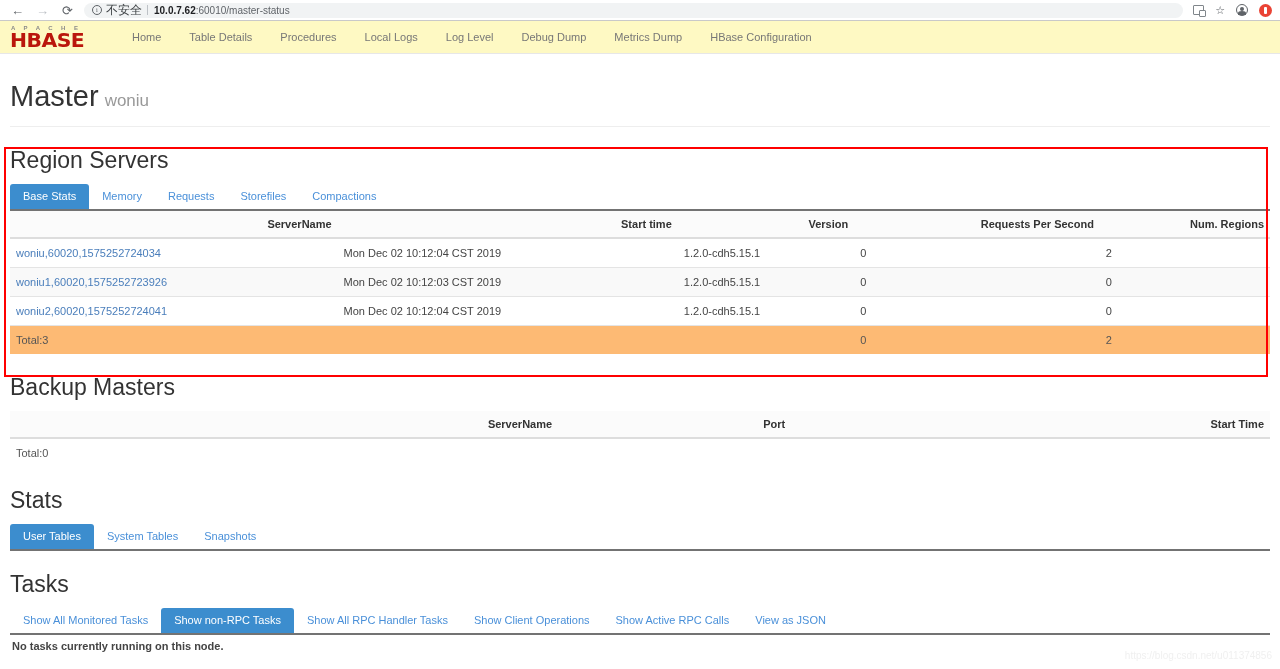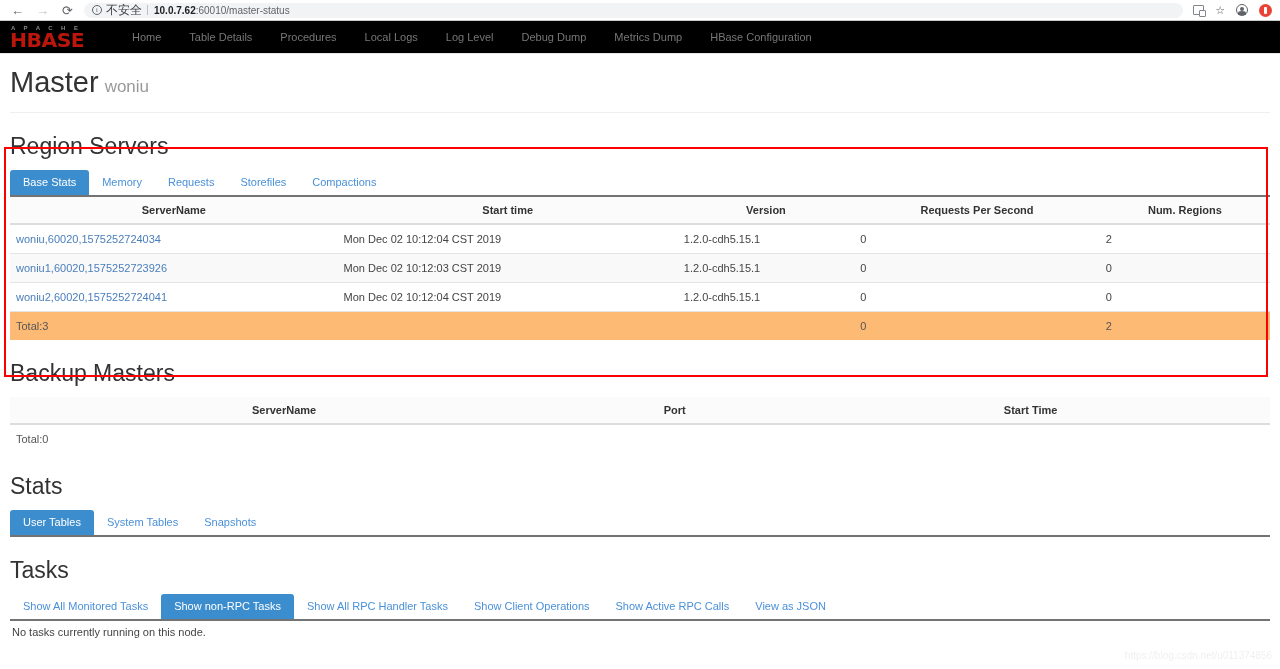--- a/index.html
+++ b/index.html
@@ -149,21 +149,21 @@
     position: absolute;
     left: 5px; top: 3px;
     width: 3px; height: 7px;
     background: #ffffff;
     border-radius: 1px;
   }
 
   
   .navbar {
     height: 33px;
-    background: #000000;
+    background: #fef9c3;
     border-bottom: 1px solid #e7e7e7;
     display: flex;
     align-items: center;
     padding-left: 10px;
     box-sizing: border-box;
   }
   .brand {
     width: 90px;
     margin-right: 18px;
     user-select: none;
@@ -198,21 +198,21 @@
     line-height: 33px;
     white-space: nowrap;
   }
 
   
   .container {
     padding: 0 10px;
     box-sizing: border-box;
   }
   .page-header {
-    margin-top: 11px;
+    margin-top: 25px;
     padding-bottom: 8px;
     border-bottom: 1px solid #eeeeee;
   }
   .page-header h1 {
     margin: 0;
     font-size: 29px;
     font-weight: normal;
     color: #333333;
     line-height: 34px;
   }
@@ -253,21 +253,21 @@
   }
 
   
   table.grid {
     width: 100%;
     border-collapse: collapse;
     font-size: 11px;
     table-layout: fixed;
   }
   table.grid th {
-    text-align: center;
+    text-align: right;
     font-weight: bold;
     color: #333333;
     padding: 7px 6px 7px 6px;
     border-bottom: 2px solid #dddddd;
     background: #fbfbfb;
     font-size: 11px;
   }
   table.grid td {
     padding: 8px 6px;
     border-top: 1px solid #e4e4e4;
@@ -307,20 +307,21 @@
     box-sizing: border-box;
     pointer-events: none;
     z-index: 5;
   }
 
   .tasks-note {
     font-size: 11px;
     color: #444444;
     margin-top: 5px;
     padding-left: 2px;
+    font-weight: bold;
   }
 
   .watermark {
     position: absolute;
     right: 8px;
     bottom: 8px;
     font-size: 10px;
     color: #f0f0f0;
     user-select: none;
   }

